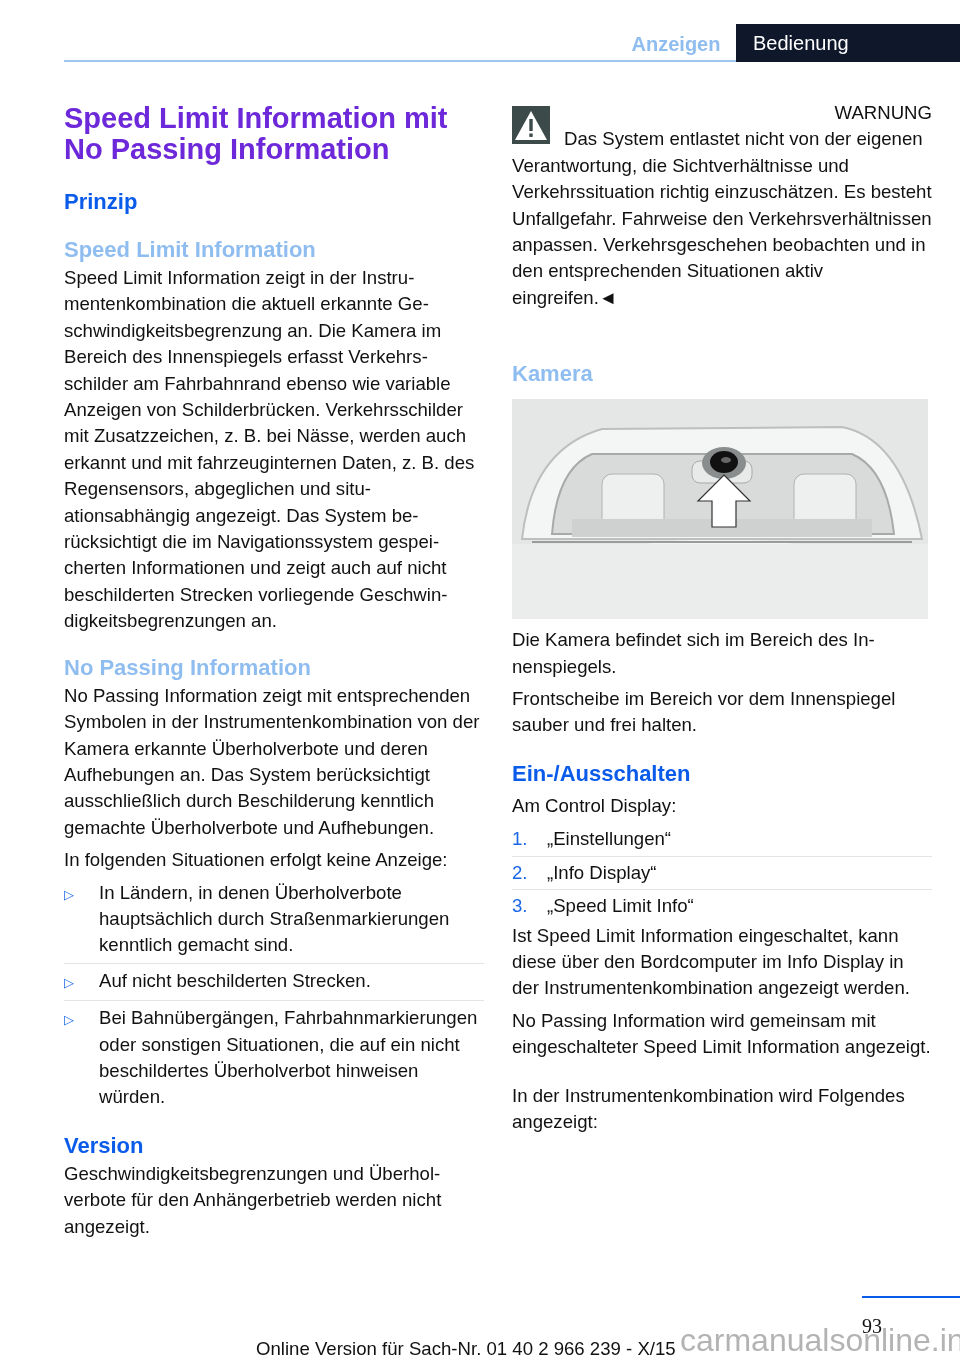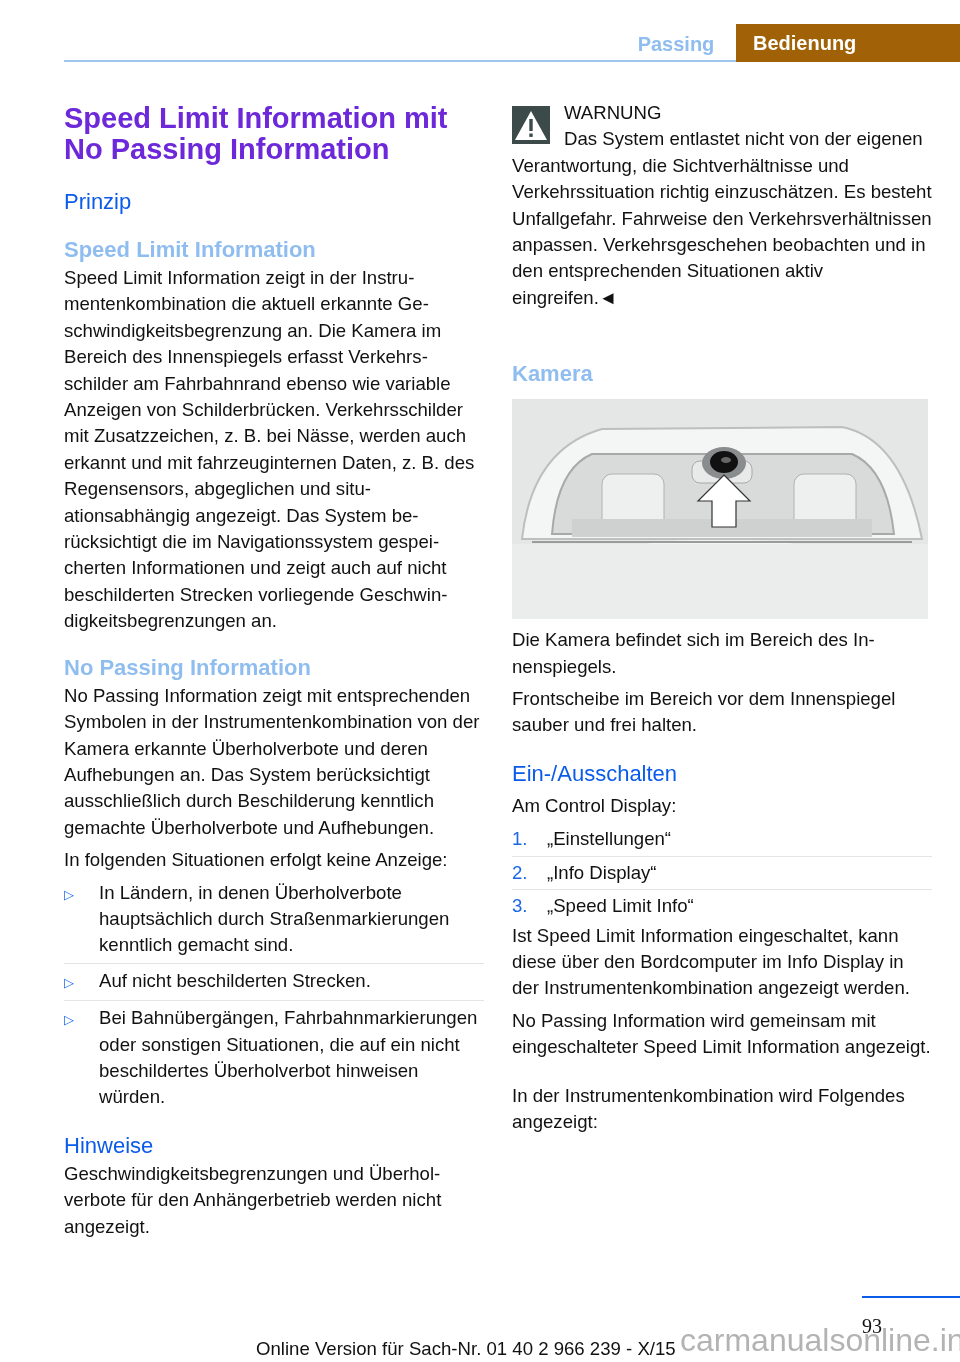--- a/index.html
+++ b/index.html
@@ -3,57 +3,57 @@
 <meta charset="utf-8">
 <style>
   html, body { margin: 0; padding: 0; background: #ffffff; }
   body { width: 960px; height: 1362px; position: relative; overflow: hidden;
          font-family: "Liberation Sans", "DejaVu Sans", sans-serif; color: #111; }
 
   
   .hdr-line { position: absolute; left: 64px; top: 60px; width: 672px; height: 2px; background: #9ec6ee; }
   .hdr-tab-inactive { position: absolute; left: 616px; top: 26px; width: 120px; height: 36px;
     color: #8fbdf0; font-weight: bold; font-size: 20px; display: flex; align-items: center; justify-content: center; }
-  .hdr-tab-active { position: absolute; left: 736px; top: 24px; width: 224px; height: 38px; background: #a16207;
-    color: #fff; font-weight: bold; font-size: 20px; display: flex; align-items: center; padding-left: 17px; box-sizing: border-box; }
+  .hdr-tab-active { position: absolute; left: 736px; top: 24px; width: 224px; height: 38px; background: #0f172a;
+    color: #fff; font-weight: normal; font-size: 20px; display: flex; align-items: center; padding-left: 17px; box-sizing: border-box; }
 
   .col { position: absolute; top: 100px; font-size: 18.6px; line-height: 26.4px; }
   .col.left { left: 64px; width: 420px; }
   .col.right { left: 512px; width: 420px; }
 
   .h1 { color: #6d28d9; font-weight: bold; font-size: 29px; line-height: 31px; margin: 3px 0 0 0; }
-  .h2 { color: #0a5bea; font-weight: normal; font-size: 22px; line-height: 26px; }
+  .h2 { color: #0a5bea; font-weight: bold; font-size: 22px; line-height: 26px; }
   .h3 { color: #8fbdf0; font-weight: bold; font-size: 22px; line-height: 26px; }
   .p { margin: 0; }
   .gap6 { height: 6px; }
 
   .bullet { display: flex; padding: 4px 0 4px 0; border-bottom: 1px solid #e4e4e4; }
   .bullet:last-child { border-bottom: none; }
   .bullet .mark { width: 35px; color: #1a67e8; font-size: 13px; flex: none; padding-top: 2px; }
 
   .num { display: flex; border-bottom: 1px solid #e4e4e4; padding: 3px 0; }
   .num .n { width: 35px; color: #1a67e8; flex: none; }
 
   .warn { position: relative; }
   .warn-icon { position: absolute; left: 0; top: 6px; width: 38px; height: 38px; background: #3c4a4a; }
-  .warn-title { padding-left: 52px; }
+  .warn-title { padding-left: 52px; text-align: right; }
 
   .figure { width: 416px; height: 220px; background: #e6e8e8; margin-top: 12px; position: relative; overflow: hidden; }
 
   .footer { position: absolute; left: 0; top: 1342px; width: 960px; font-size: 18.6px; }
   .foot-text { position: absolute; left: 256px; top: -4px; }
   .page-num { position: absolute; left: 862px; top: -27px; font-size: 20px; font-family: Liberation Serif, serif; }
   .page-line { position: absolute; left: 862px; top: -46px; width: 98px; height: 2px; background: #0a5bea; }
   .watermark { position: absolute; left: 680px; top: -20px; color: #9a9a9a; font-size: 32px; opacity: 0.75; }
 </style>
 </head>
 <body>
 
 <div class="hdr-line"></div>
-<div class="hdr-tab-inactive">Passing</div>
+<div class="hdr-tab-inactive">Anzeigen</div>
 <div class="hdr-tab-active">Bedienung</div>
 
 <div class="col left">
   <div class="h1">Speed Limit Information mit No Passing Information</div>
   <div style="height:24px"></div>
   <div class="h2">Prinzip</div>
   <div style="height:22px"></div>
   <div class="h3">Speed Limit Information</div>
   <p class="p" style="margin-top:2px">Speed Limit Information zeigt in der Instru­mentenkombination die aktuell erkannte Ge­schwindigkeitsbegrenzung an. Die Kamera im Bereich des Innenspiegels erfasst Verkehrs­schilder am Fahrbahnrand ebenso wie variable Anzeigen von Schilderbrücken. Verkehrsschil­der mit Zusatzzeichen, z. B. bei Nässe, werden auch erkannt und mit fahrzeuginternen Daten, z. B. des Regensensors, abgeglichen und situ­ationsabhängig angezeigt. Das System be­rücksichtigt die im Navigationssystem gespei­cherten Informationen und zeigt auch auf nicht beschilderten Strecken vorliegende Geschwin­digkeitsbegrenzungen an.</p>
   <div style="height:20px"></div>
@@ -69,21 +69,21 @@
     <div class="bullet">
       <span class="mark">▷</span>
       <span>Auf nicht beschilderten Strecken.</span>
     </div>
     <div class="bullet">
       <span class="mark">▷</span>
       <span>Bei Bahnübergängen, Fahrbahnmarkierun­gen oder sonstigen Situationen, die auf ein nicht beschildertes Überholverbot hinwei­sen würden.</span>
     </div>
   </div>
   <div style="height:18px"></div>
-  <div class="h2">Hinweise</div>
+  <div class="h2">Version</div>
   <p class="p" style="margin-top:2px">Geschwindigkeitsbegrenzungen und Überhol­verbote für den Anhängerbetrieb werden nicht angezeigt.</p>
 </div>
 
 <div class="col right">
   <div class="warn">
     <div class="warn-icon">
       <svg width="38" height="38" viewBox="0 0 38 38">
         <polygon points="19,5 35,34 3,34" fill="#ffffff"></polygon>
         <rect x="17.3" y="13" width="3.4" height="12" fill="#3c4a4a"></rect>
         <rect x="17.3" y="27.5" width="3.4" height="3.4" fill="#3c4a4a"></rect>

